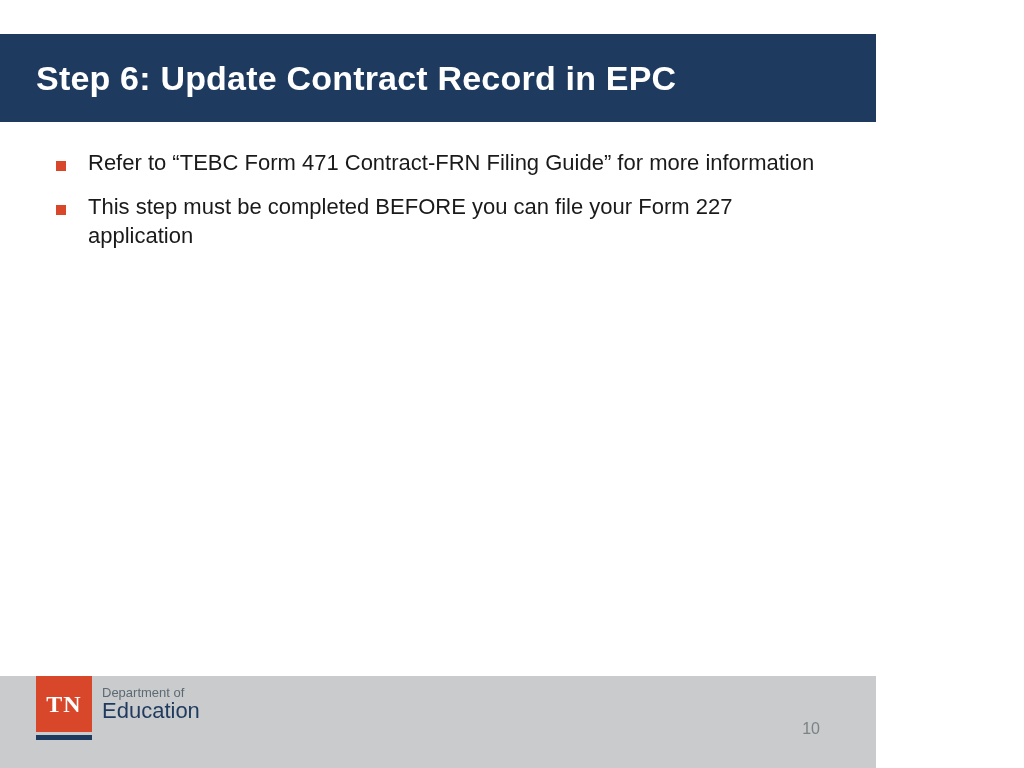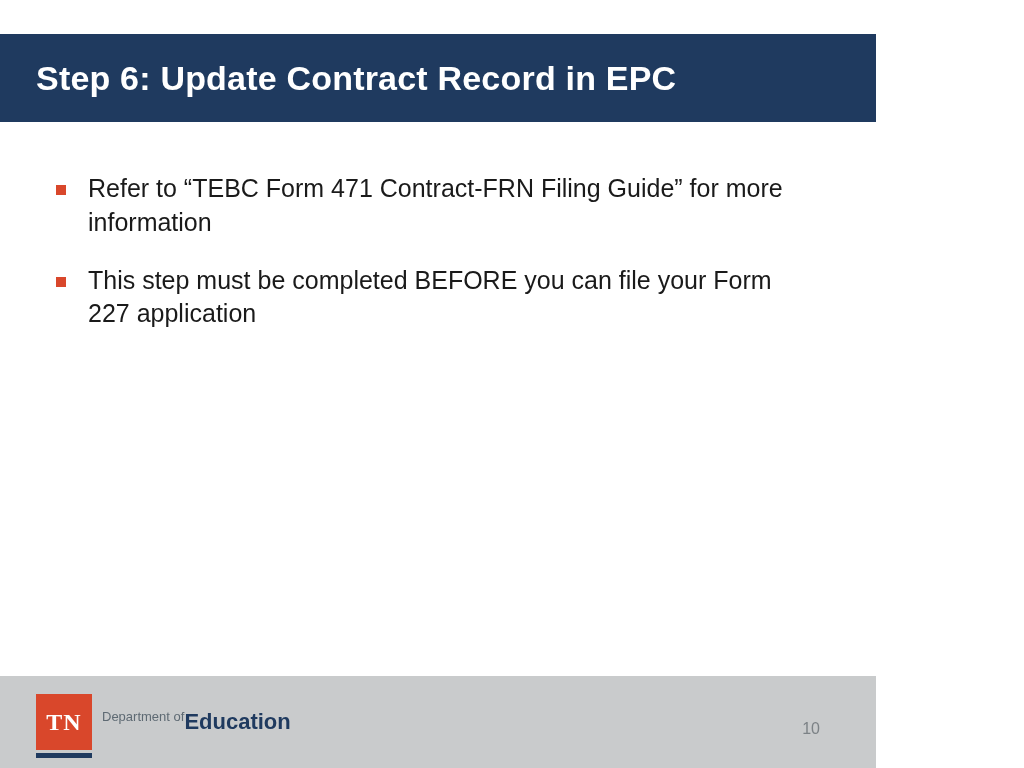--- a/index.html
+++ b/index.html
@@ -27,45 +27,44 @@
   .body {
     position: absolute;
     top: 148px;
     left: 56px;
     right: 56px;
   }
   .bullet-list { list-style: none; }
   .bullet-list li {
     position: relative;
     padding-left: 32px;
-    font-size: 25px;
+    font-size: 22px;
     line-height: 1.35;
     color: #1a1a1a;
     margin-bottom: 14px;
-    margin-top: 24px;
   }
   .bullet-list li::before {
     content: "";
     position: absolute;
     left: 0;
     top: 13px;
     width: 10px;
     height: 10px;
     background: #d9472b;
   }
 
   .footer {
     position: absolute;
     left: 0;
     bottom: 0;
     width: 100%;
     height: 92px;
     background: #c9cbcc;
     display: flex;
-    align-items: center;
+    align-items: flex-start;
     padding-left: 36px;
   }
   .logo {
     display: flex;
     align-items: center;
     gap: 10px;
   }
   .logo-box {
     width: 56px;
     height: 56px;
@@ -84,30 +83,30 @@
   }
   .logo-box::after {
     content: "";
     position: absolute;
     left: 0;
     right: 0;
     bottom: -8px;
     height: 5px;
     background: #1f3a5f;
   }
-  .logo-text { display: flex; flex-direction: row; line-height: 1.05; }
+  .logo-text { display: flex; flex-direction: column; line-height: 1.05; }
   .logo-text .dept {
     color: #5e6a73;
     font-size: 13px;
     font-weight: 500;
   }
   .logo-text .edu {
     color: #1f3a5f;
     font-size: 22px;
-    font-weight: 700;
+    font-weight: 400;
   }
   .page-num {
     position: absolute;
     right: 56px;
     bottom: 30px;
     color: #7c8286;
     font-size: 16px;
   }
 </style>
 </head>

